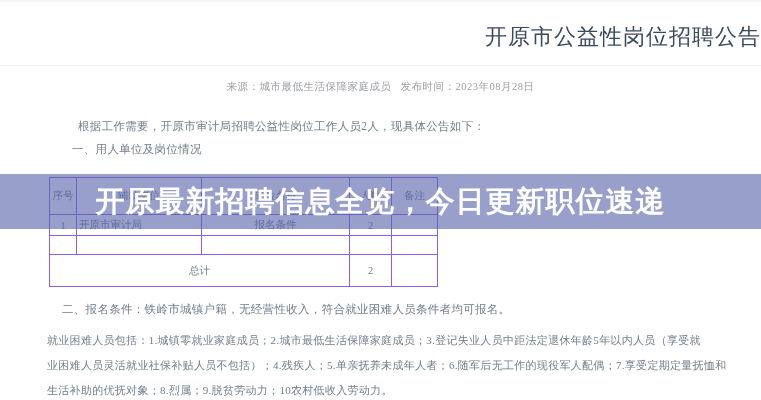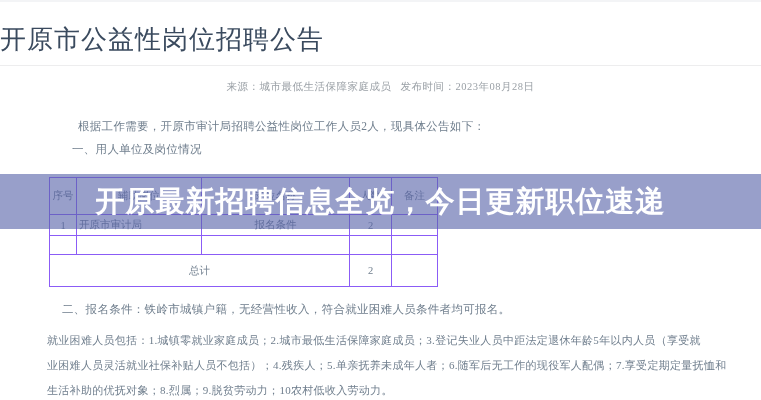--- a/index.html
+++ b/index.html
@@ -6,23 +6,23 @@
   .page{
     position:relative;
     width:761px;height:400px;
     background:#ffffff;
     overflow:hidden;
     border-top:2px solid #f3f4f6;
     font-family:"Liberation Serif","DejaVu Serif",serif;
   }
   .page-title{
     position:absolute;top:20px;left:0;width:761px;
-    text-align:left;
+    text-align:right;
     font-family:"Liberation Sans","DejaVu Sans",sans-serif;
-    font-size:26px;font-weight:500;letter-spacing:1px;
+    font-size:22px;font-weight:500;letter-spacing:1px;
     color:#3a4a5e;margin:0;
   }
   .header-divider{
     position:absolute;top:63px;left:0;width:761px;height:0;
     border-top:1px solid #ededee;
   }
   .meta-line{
     position:absolute;top:78px;left:0;width:761px;
     text-align:center;
     font-size:10.5px;color:#9aa0a6;letter-spacing:0.5px;

